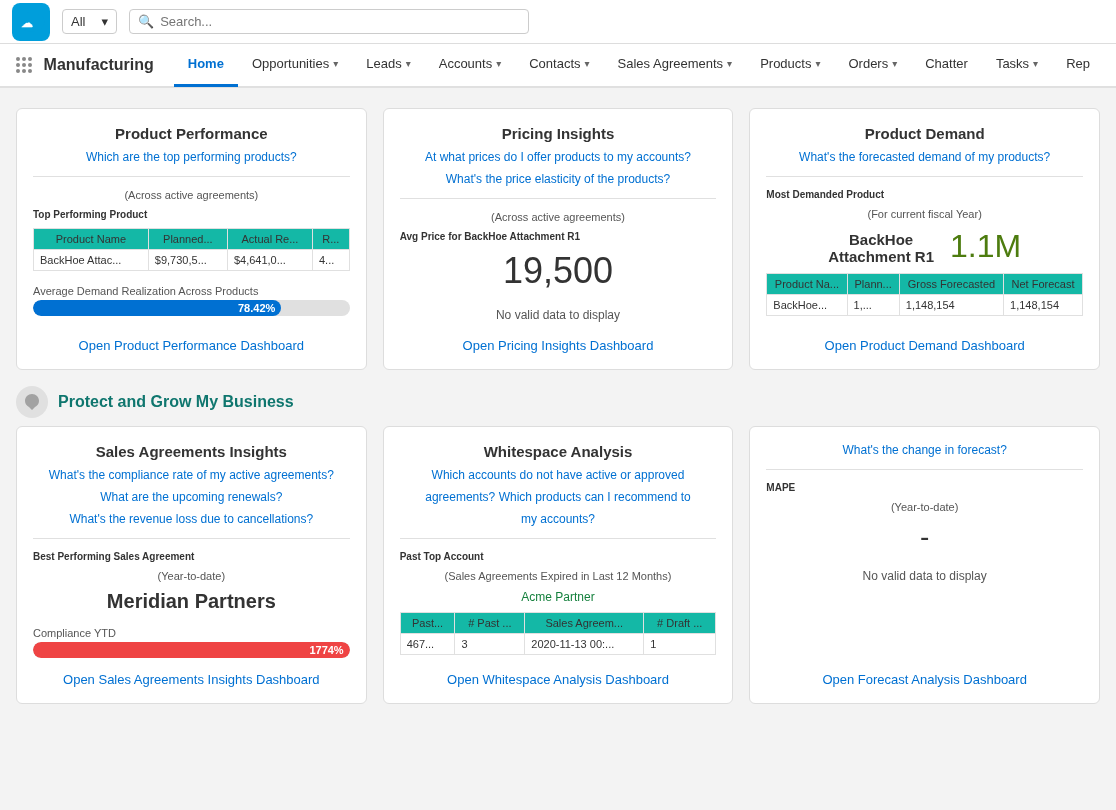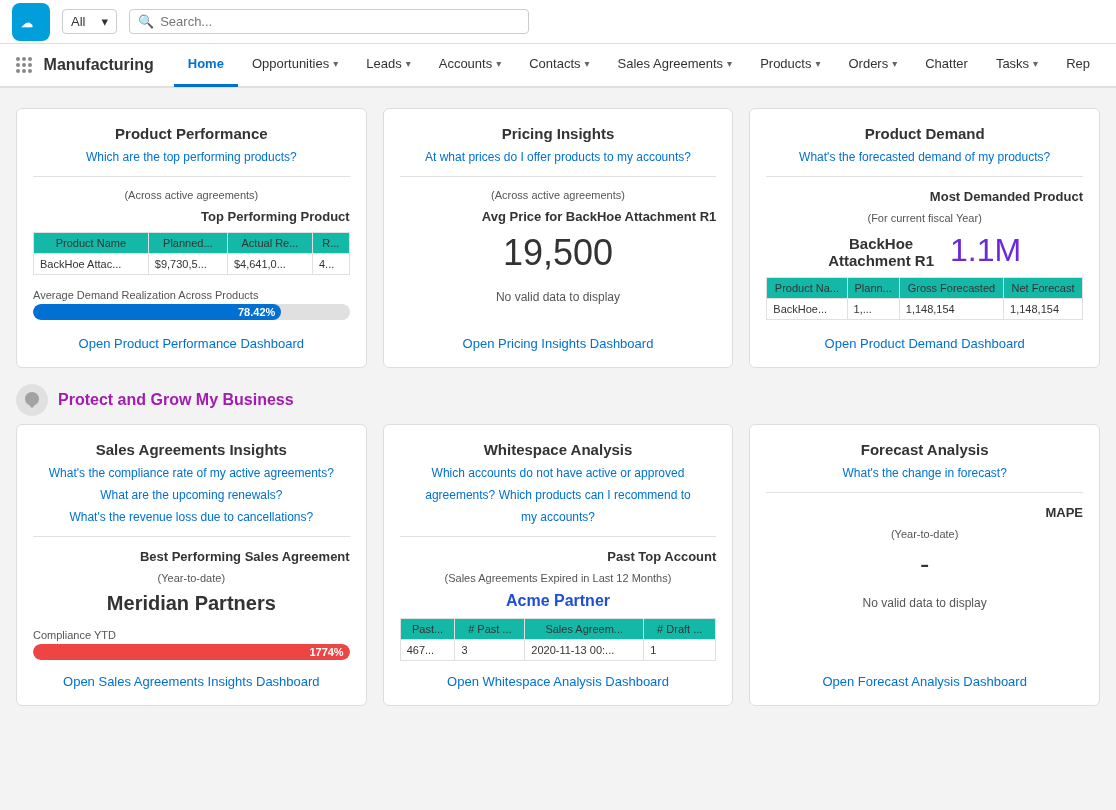--- a/index.html
+++ b/index.html
@@ -24,21 +24,21 @@
     
     .main-content { padding: 20px 16px; }
 
     
     .cards-grid { display: grid; grid-template-columns: 1fr 1fr 1fr; gap: 16px; margin-bottom: 16px; }
 
     .card { background: #fff; border-radius: 6px; border: 1px solid #ddd; padding: 16px; display: flex; flex-direction: column; gap: 8px; min-height: 260px; }
     .card-title { font-size: 15px; font-weight: 600; text-align: center; color: #333; }
     .card-subtitle { font-size: 12px; color: #0070d2; text-align: center; }
     .card-note { font-size: 11px; color: #555; text-align: center; }
-    .card-section-title { font-size: 13px; font-weight: 600; text-align: right; color: #333; }
+    .card-section-title { font-size: 10px; font-weight: 600; text-align: left; color: #333; }
     .card-link { font-size: 13px; color: #0070d2; text-align: center; cursor: pointer; margin-top: auto; text-decoration: none; }
 
     .divider { border: none; border-top: 1px solid #e0e0e0; margin: 4px 0; }
 
     
     .mini-table { width: 100%; border-collapse: collapse; font-size: 11px; }
     .mini-table th { background: #14b8a6; padding: 4px 6px; text-align: center; border: 1px solid #e0e0e0; font-weight: 400; color: #333; }
     .mini-table td { padding: 4px 6px; border: 1px solid #e0e0e0; color: #333; }
 
     
@@ -49,38 +49,38 @@
     .progress-bar-fill.blue { background: #0070d2; }
     .progress-bar-fill.green { background: #ef4444; }
     .progress-text { font-size: 11px; color: #fff; font-weight: 600; }
 
     
     .big-number { font-size: 36px; font-weight: 300; text-align: center; color: #333; }
 
     
     .section-header { display: flex; align-items: center; gap: 10px; margin: 12px 0 8px 0; }
     .section-icon { width: 32px; height: 32px; border-radius: 50%; background: #e0e0e0; display: flex; align-items: center; justify-content: center; }
-    .section-title { font-size: 16px; font-weight: 600; color: #a21caf; }
+    .section-title { font-size: 16px; font-weight: 600; color: #0f766e; }
 
     
     .no-data { font-size: 12px; color: #555; text-align: center; padding: 8px 0; }
 
     
     .mape-dash { font-size: 28px; font-weight: 300; text-align: center; color: #333; }
 
     
     .most-demanded-name { font-size: 15px; font-weight: 600; text-align: center; color: #333; }
-    .most-demanded-big { font-size: 32px; font-weight: 300; color: #6d28d9; }
+    .most-demanded-big { font-size: 32px; font-weight: 300; color: #4d7c0f; }
     .demand-inline { display: flex; align-items: flex-end; justify-content: center; gap: 16px; }
 
     
     .best-agreement { font-size: 20px; font-weight: 700; text-align: center; color: #333; }
 
     
-    .acme-partner { font-size: 16px; font-weight: 700; text-align: center; color: #1d4ed8; }
+    .acme-partner { font-size: 12px; font-weight: 400; text-align: center; color: #15803d; }
   </style>
 </head>
 <body>
 
 <div class="top-bar">
   <div class="salesforce-logo">
     <svg viewBox="0 0 52 38" fill="none" xmlns="http://www.w3.org/2000/svg">
       <ellipse cx="26" cy="19" rx="25" ry="18" fill="#009edb"></ellipse>
       <text x="8" y="28" font-size="22" fill="white" font-family="Arial" font-weight="bold">☁</text>
     </svg>
@@ -188,20 +188,21 @@
             <span class="progress-text">78.42%</span>
           </div>
         </div>
       </div>
       <a class="card-link">Open Product Performance Dashboard</a>
     </div>
 
     <div class="card">
       <div class="card-title">Pricing Insights</div>
       <div class="card-subtitle">At what prices do I offer products to my accounts?</div>
+      <div class="card-subtitle">What's the price elasticity of the products?</div>
       <hr class="divider">
       <div class="card-note">(Across active agreements)</div>
       <div class="card-section-title">Avg Price for BackHoe Attachment R1</div>
       <div class="big-number">19,500</div>
       <div class="no-data">No valid data to display</div>
       <a class="card-link">Open Pricing Insights Dashboard</a>
     </div>
 
     <div class="card">
       <div class="card-title">Product Demand</div>
@@ -293,21 +294,20 @@
             <td>3</td>
             <td>2020-11-13 00:...</td>
             <td>1</td>
           </tr>
         </tbody>
       </table>
       <a class="card-link">Open Whitespace Analysis Dashboard</a>
     </div>
 
     <div class="card">
-      <div class="card-title">Forecast Analysis</div>
       <div class="card-subtitle">What's the change in forecast?</div>
       <hr class="divider">
       <div class="card-section-title">MAPE</div>
       <div class="card-note">(Year-to-date)</div>
       <div class="mape-dash">-</div>
       <div class="no-data">No valid data to display</div>
       <a class="card-link">Open Forecast Analysis Dashboard</a>
     </div>
 
   </div>

